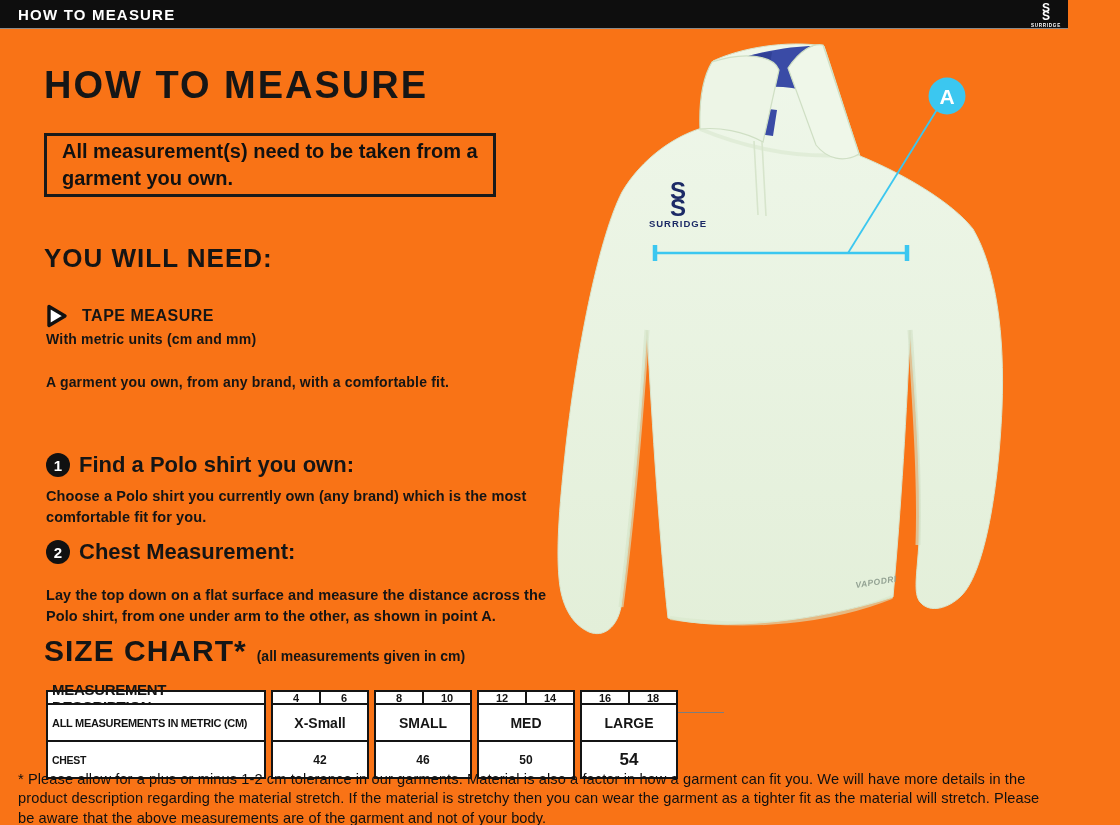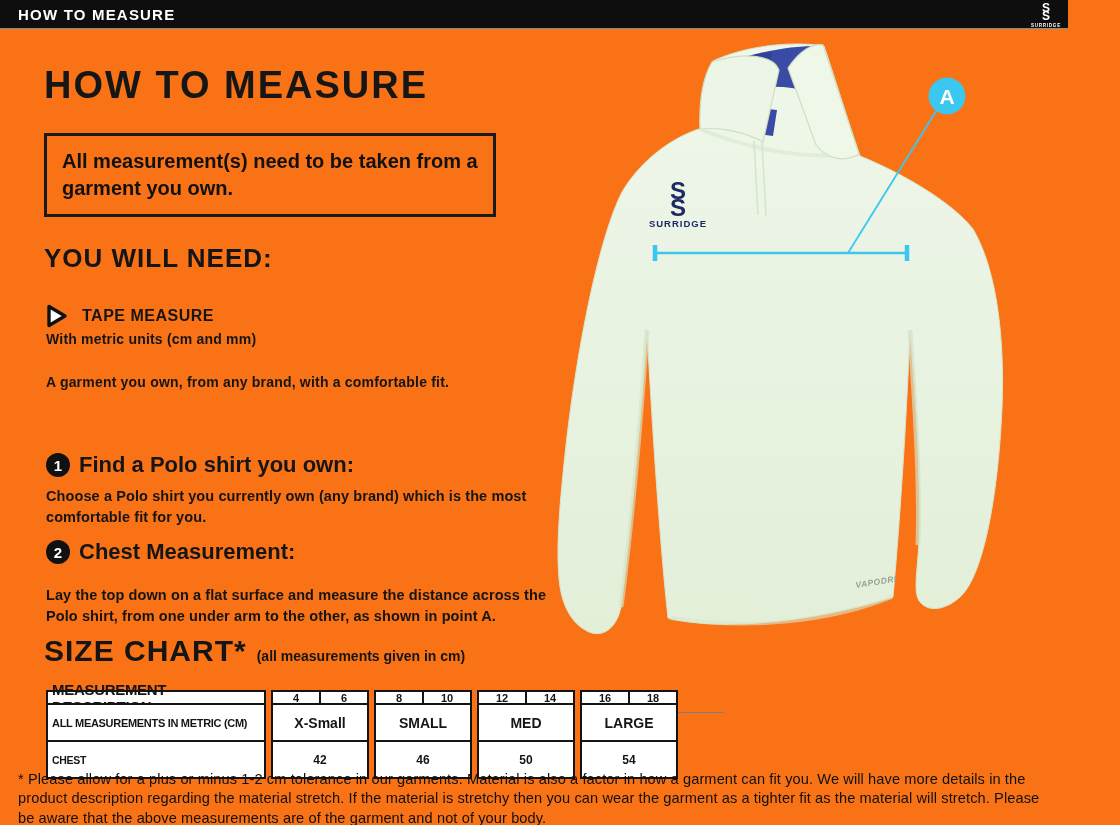--- a/index.html
+++ b/index.html
@@ -6,21 +6,21 @@
   .page{position:relative;width:1120px;height:825px;background:#f97316;overflow:hidden;
         font-family:"Liberation Sans",sans-serif;color:#151515;}
   .abs{position:absolute;}
   
   .topbar{left:0;top:0;width:1068px;height:28px;background:#0e0e0e;border-bottom:1px solid #8a8a8a;
           display:flex;align-items:center;}
   .topbar-title{color:#fff;font-weight:bold;font-size:15px;letter-spacing:1.2px;padding-left:18px;flex:1;}
   .topbar-logo{width:44px;height:28px;display:flex;align-items:center;justify-content:center;}
   
   .h1{font-size:38px;font-weight:bold;letter-spacing:2px;color:#161616;}
-  .notice{border:3px solid #1a1a1a;width:452px;box-sizing:border-box;padding:12px 15px;
+  .notice{border:3px solid #1a1a1a;width:452px;box-sizing:border-box;padding:2px 15px;
           font-size:20px;font-weight:bold;line-height:1.35;color:#111;}
   .h2{font-size:26px;font-weight:bold;letter-spacing:1px;}
   .item-title{font-size:16px;font-weight:bold;letter-spacing:.5px;}
   .item-sub{font-size:14px;font-weight:bold;letter-spacing:.2px;}
   .step-circle{width:24px;height:24px;border-radius:50%;background:#111;color:#fff;
                display:flex;align-items:center;justify-content:center;font-size:15px;font-weight:bold;}
   .step-title{font-size:22px;font-weight:bold;}
   .step-body{font-size:14.5px;font-weight:bold;line-height:1.42;width:522px;letter-spacing:.1px;}
   .h3{font-size:30px;font-weight:bold;letter-spacing:1px;}
   .h3-sub{font-size:14px;font-weight:bold;}
@@ -136,21 +136,21 @@
       <div class="t-group">
           <div class="t-center" style="font-size:12px;">42</div>
         </div>
       <div class="t-group">
           <div class="t-center" style="font-size:12px;">46</div>
         </div>
       <div class="t-group">
           <div class="t-center" style="font-size:12px;">50</div>
         </div>
       <div class="t-group">
-          <div class="t-center" style="font-size:12px;">54</div>
+          <div class="t-center" style="font-size:17px;">54</div>
         </div>
     </div>
   </div>
 
   <div class="abs thinline" style="left:678px;top:712px;width:46px;"></div>
 
   <div class="abs footnote" style="left:18px;top:770px;">* Please allow for a plus or minus 1-2 cm tolerance in our garments. Material is also a factor in how a garment can fit you. We will have more details in the product description regarding the material stretch.  If the material is stretchy then you can wear the garment as a tighter fit as the material will stretch.  Please be aware that the above measurements are of the garment and not of your body.</div>
 
   <div class="abs" style="left:550px;top:30px;width:560px;height:630px;">
     <svg width="560" height="630" viewBox="0 0 560 630">

